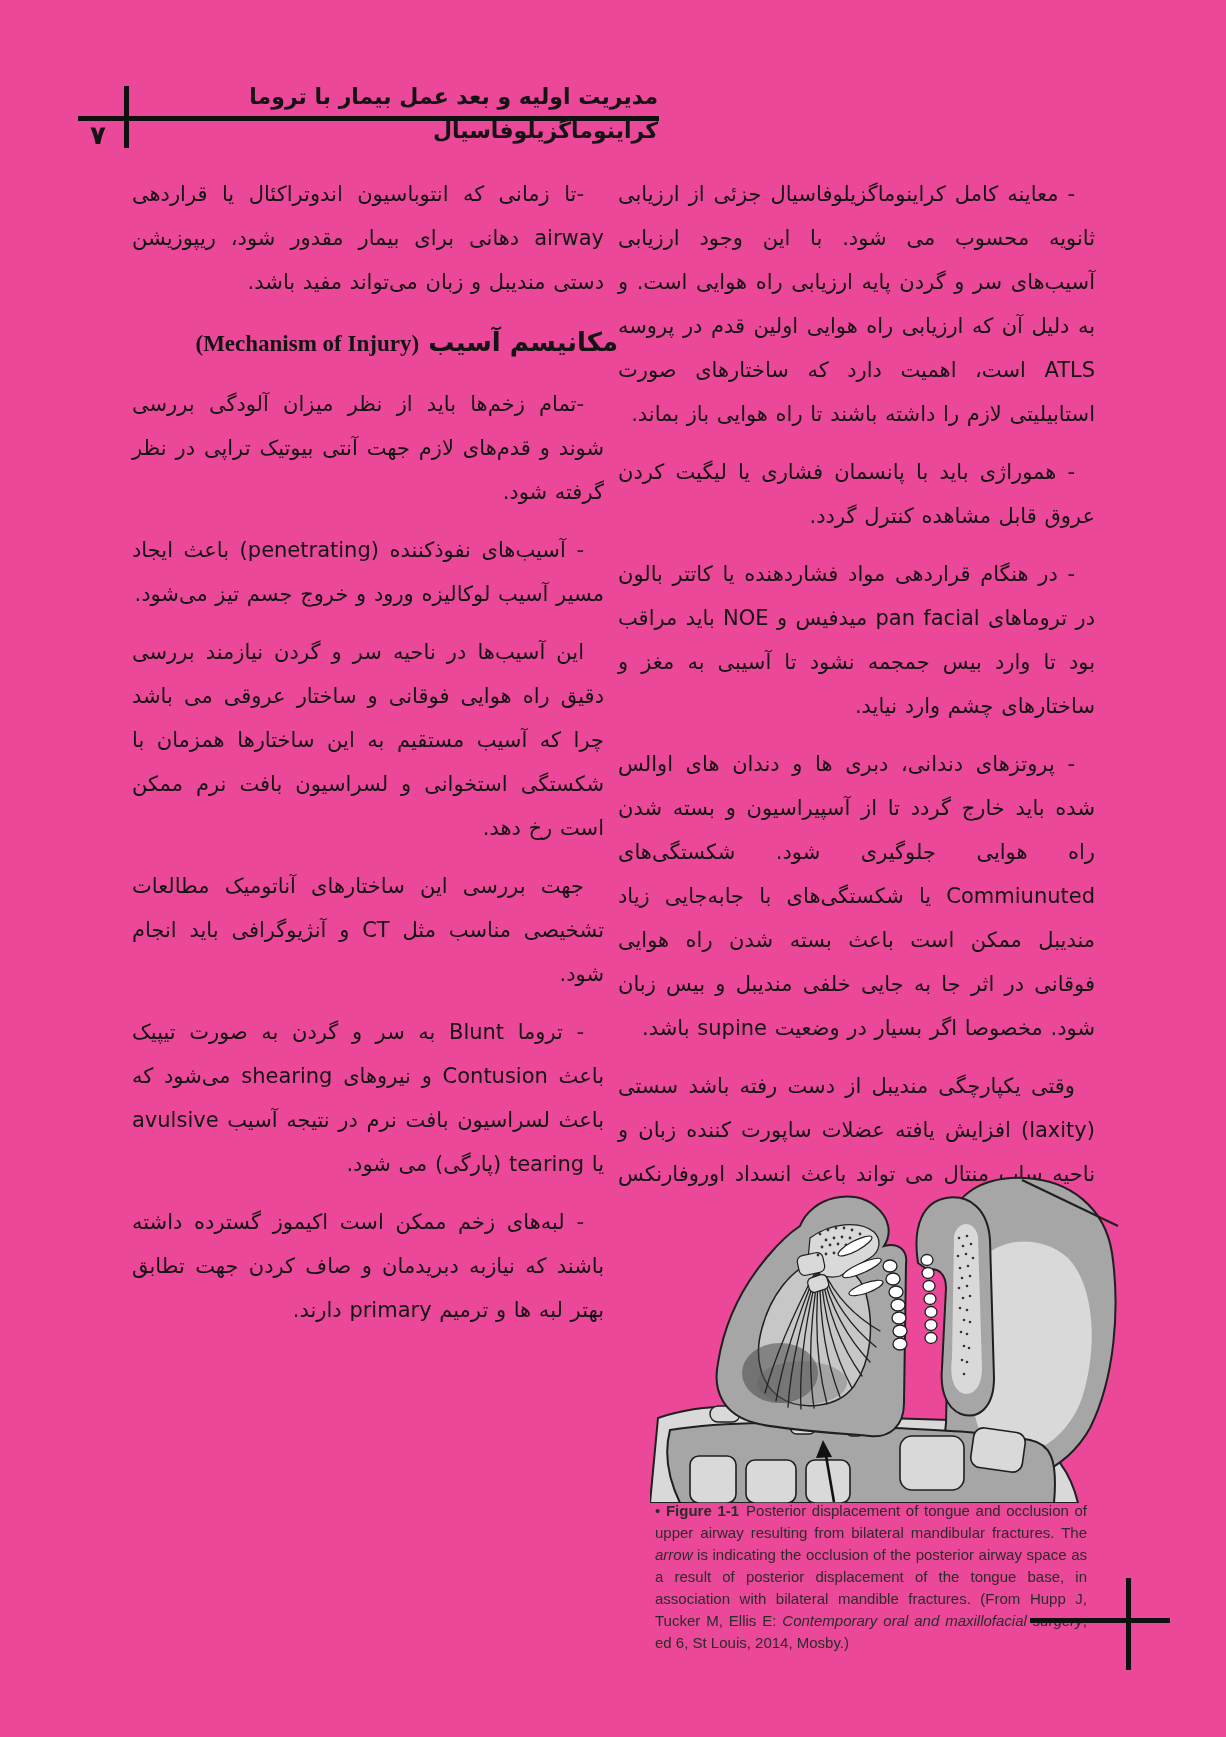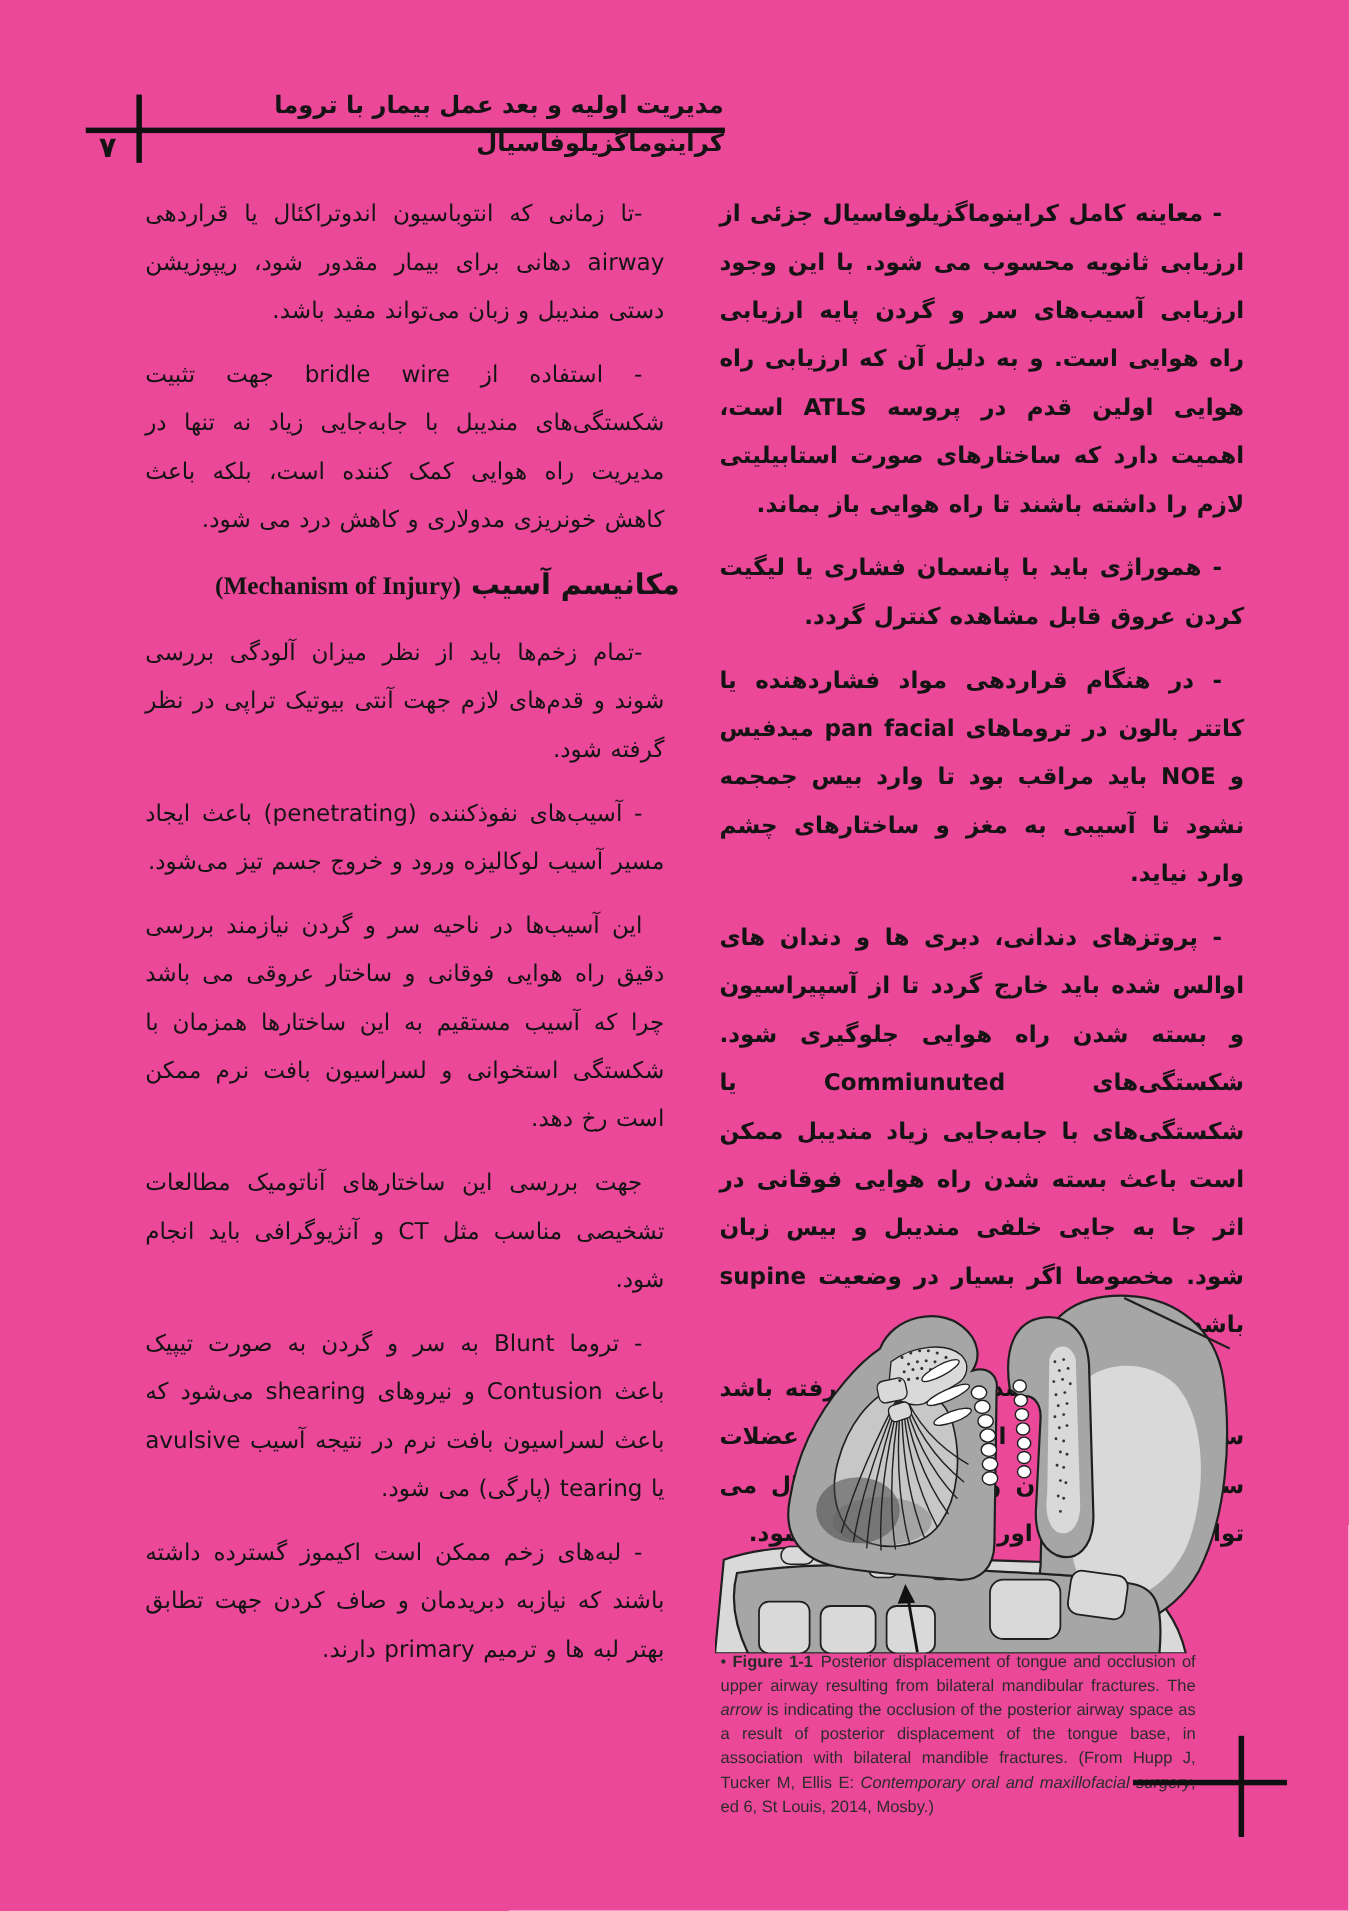--- a/index.html
+++ b/index.html
@@ -19,21 +19,21 @@
     direction:rtl;text-align:right;
     font-size:22px;font-weight:bold;line-height:34px;
     font-family:"DejaVu Sans", sans-serif;
   }
   .page-number{
     position:absolute;left:78px;top:120px;width:40px;
     text-align:center;font-size:26px;font-weight:bold;direction:rtl;
   }
   
   .col{position:absolute;top:158px;direction:rtl;}
-  .col-right{left:640px;width:505px;font-weight:bold;}
+  .col-right{left:604px;width:505px;}
   .col-left{left:118px;width:500px;}
   .para{
     margin:14px;
     font-size:21px;line-height:44px;
     text-align:justify;text-indent:20px;
     direction:rtl;
     word-spacing:1px;
   }
   .section-heading{
     margin:10px 0 4px 0;
@@ -68,21 +68,20 @@
   <div class="col col-right">
     <p class="para">- معاینه کامل کراینوماگزیلوفاسیال جزئی از ارزیابی ثانویه محسوب می شود. با این وجود ارزیابی آسیب‌های سر و گردن پایه ارزیابی راه هوایی است. و به دلیل آن که ارزیابی راه هوایی اولین قدم در پروسه ATLS است، اهمیت دارد که ساختارهای صورت استابیلیتی لازم را داشته باشند تا راه هوایی باز بماند.</p>
     <p class="para">- هموراژی باید با پانسمان فشاری یا لیگیت کردن عروق قابل مشاهده کنترل گردد.</p>
     <p class="para">- در هنگام قراردهی مواد فشاردهنده یا کاتتر بالون در تروماهای pan facial میدفیس و NOE باید مراقب بود تا وارد بیس جمجمه نشود تا آسیبی به مغز و ساختارهای چشم وارد نیاید.</p>
     <p class="para">- پروتزهای دندانی، دبری ها و دندان های اوالس شده باید خارج گردد تا از آسپیراسیون و بسته شدن راه هوایی جلوگیری شود. شکستگی‌های Commiunuted یا شکستگی‌های با جابه‌جایی زیاد مندیبل ممکن است باعث بسته شدن راه هوایی فوقانی در اثر جا به جایی خلفی مندیبل و بیس زبان شود. مخصوصا اگر بسیار در وضعیت supine باشد.</p>
     <p class="para">وقتی یکپارچگی مندیبل از دست رفته باشد سستی (laxity) افزایش یافته عضلات ساپورت کننده زبان و ناحیه ساب منتال می تواند باعث انسداد اوروفارنکس خلفی شود.</p>
   </div>
 
   <div class="col col-left">
     <p class="para">-تا زمانی که انتوباسیون اندوتراکئال یا قراردهی airway دهانی برای بیمار مقدور شود، ریپوزیشن دستی مندیبل و زبان می‌تواند مفید باشد.</p>
-    <p class="para">- استفاده از bridle wire جهت تثبیت شکستگی‌های مندیبل با جابه‌جایی زیاد نه تنها در مدیریت راه هوایی کمک کننده است، بلکه باعث کاهش خونریزی مدولاری و کاهش درد می شود.</p>
     <h2 class="section-heading"><span>مکانیسم آسیب</span> <span class="latin" dir="ltr">(Mechanism of Injury)</span></h2>
     <p class="para">-تمام زخم‌ها باید از نظر میزان آلودگی بررسی شوند و قدم‌های لازم جهت آنتی بیوتیک تراپی در نظر گرفته شود.</p>
     <p class="para">- آسیب‌های نفوذکننده (penetrating) باعث ایجاد مسیر آسیب لوکالیزه ورود و خروج جسم تیز می‌شود.</p>
     <p class="para">این آسیب‌ها در ناحیه سر و گردن نیازمند بررسی دقیق راه هوایی فوقانی و ساختار عروقی می باشد چرا که آسیب مستقیم به این ساختارها همزمان با شکستگی استخوانی و لسراسیون بافت نرم ممکن است رخ دهد.</p>
     <p class="para">جهت بررسی این ساختارهای آناتومیک مطالعات تشخیصی مناسب مثل CT و آنژیوگرافی باید انجام شود.</p>
     <p class="para">- تروما Blunt به سر و گردن به صورت تیپیک باعث Contusion و نیروهای shearing می‌شود که باعث لسراسیون بافت نرم در نتیجه آسیب avulsive یا tearing (پارگی) می شود.</p>
     <p class="para">- لبه‌های زخم ممکن است اکیموز گسترده داشته باشند که نیازبه دبریدمان و صاف کردن جهت تطابق بهتر لبه ها و ترمیم primary دارند.</p>
   </div>
 
   <div class="figure-box">

